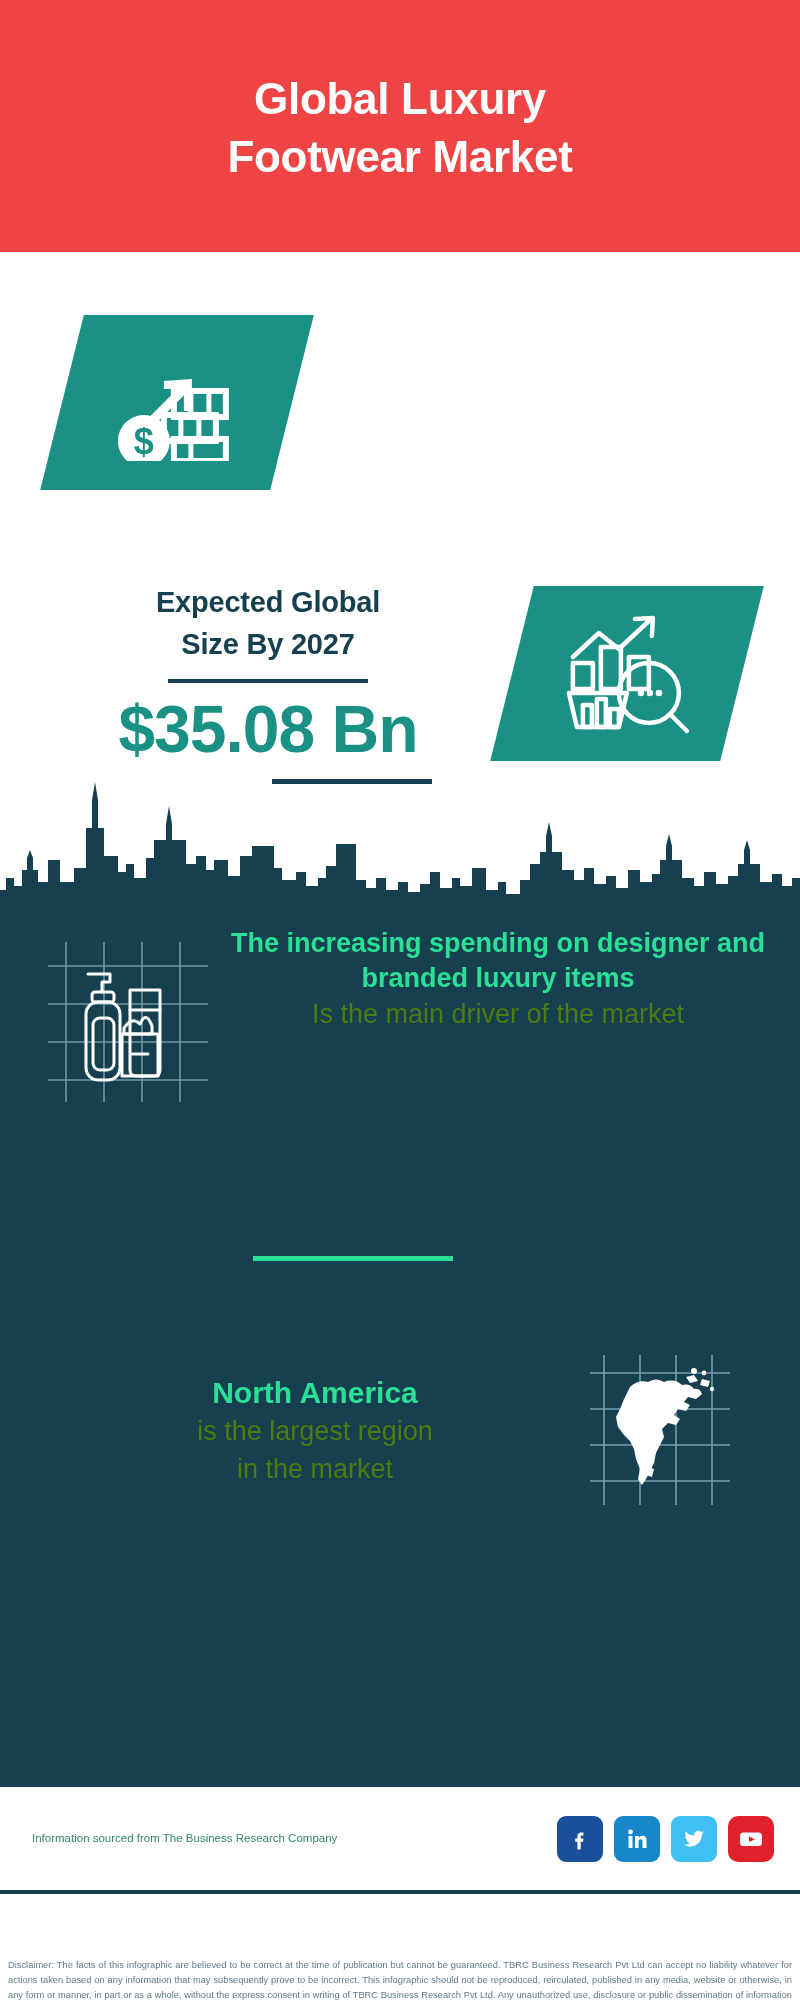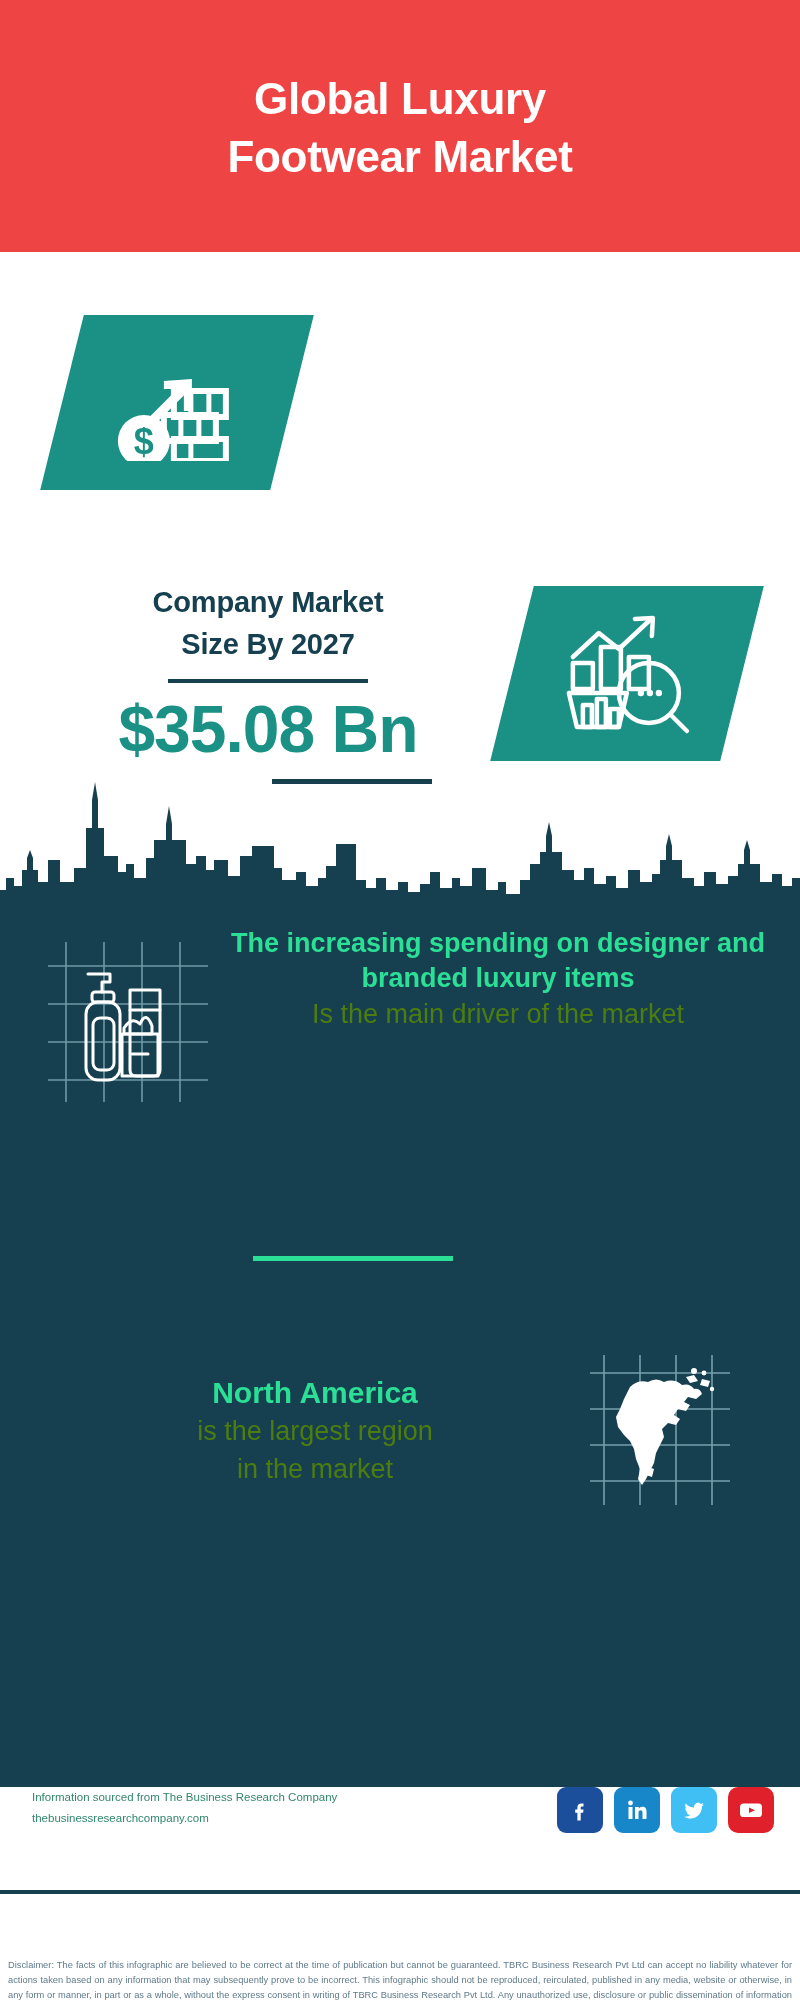--- a/index.html
+++ b/index.html
@@ -143,21 +143,21 @@
     color:#2BE096;font-size:30px;font-weight:bold;line-height:1.3;
   }
   .map-box{
     width:140px;height:150px;position:relative;flex:none;margin-right:70px;
   }
 
   
   .footer{
     position:absolute;left:0;top:1787px;width:800px;height:103px;
     background:#ffffff;
-    display:flex;align-items:flex-start;
+    display:flex;align-items:center;
   }
   .footer-sep-top{
     position:absolute;left:0;top:1787px;width:800px;height:3px;background:#16404F;
   }
   .footer-text{
     margin-left:32px;
     color:#31866B;
     font-size:11.5px;
     line-height:1.85;
     flex:1;
@@ -219,21 +219,21 @@
             <circle cx="42" cy="100" r="26" fill="#fff"></circle>
             <text x="42" y="113" font-size="36" font-weight="bold" fill="#1A9184" text-anchor="middle" font-family="Liberation Sans, sans-serif">$</text>
           </svg>
         </span>
       </div>
     </div>
   </div>
 
   <div class="sec-size">
     <div class="size-text">
-      <div class="lbl-dark">Company Market</div>
+      <div class="lbl-dark">Expected Global</div>
       <div class="lbl-dark">Size By 2027</div>
       <div class="rule-dark2"></div>
       <div class="val-teal">$35.08 Bn</div>
     </div>
     <div class="size-icon-wrap">
       <div class="par-icon">
         <span class="glyph">
           <svg width="140" height="130" viewBox="0 0 140 130">
             <g fill="none" stroke="#fff" stroke-width="4.5" stroke-linecap="round" stroke-linejoin="round">
 
@@ -359,21 +359,20 @@
         </svg>
       </div>
     </div>
 
   </div>
 
   <div class="footer-sep-top"></div>
   <div class="footer">
     <div class="footer-text">
       <div>Information sourced from The Business Research Company</div>
-      <div>thebusinessresearchcompany.com</div>
     </div>
     <div class="socials">
       <a class="soc fb">
         <svg width="26" height="26" viewBox="0 0 26 26">
             <path fill="#fff" d="M16.5 6.5h-2.2c-2.4 0-3.9 1.6-3.9 4v2.1H8.2v3.1h2.2v7.8h3.3v-7.8h2.4l.4-3.1h-2.8v-1.8c0-.9.3-1.4 1.4-1.4h1.4V6.5z"></path>
           </svg>
       </a>
       <a class="soc li">
         <svg width="26" height="26" viewBox="0 0 26 26">
           <rect x="4.5" y="10" width="4" height="12" fill="#fff"></rect>

